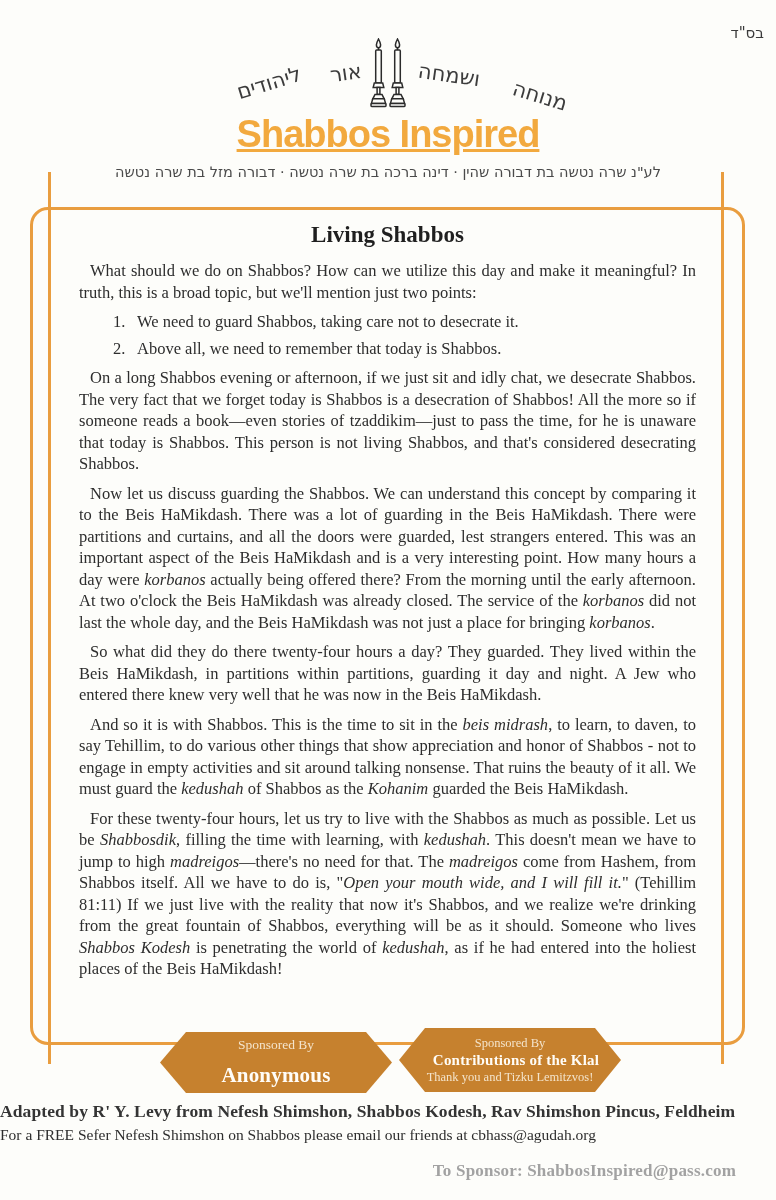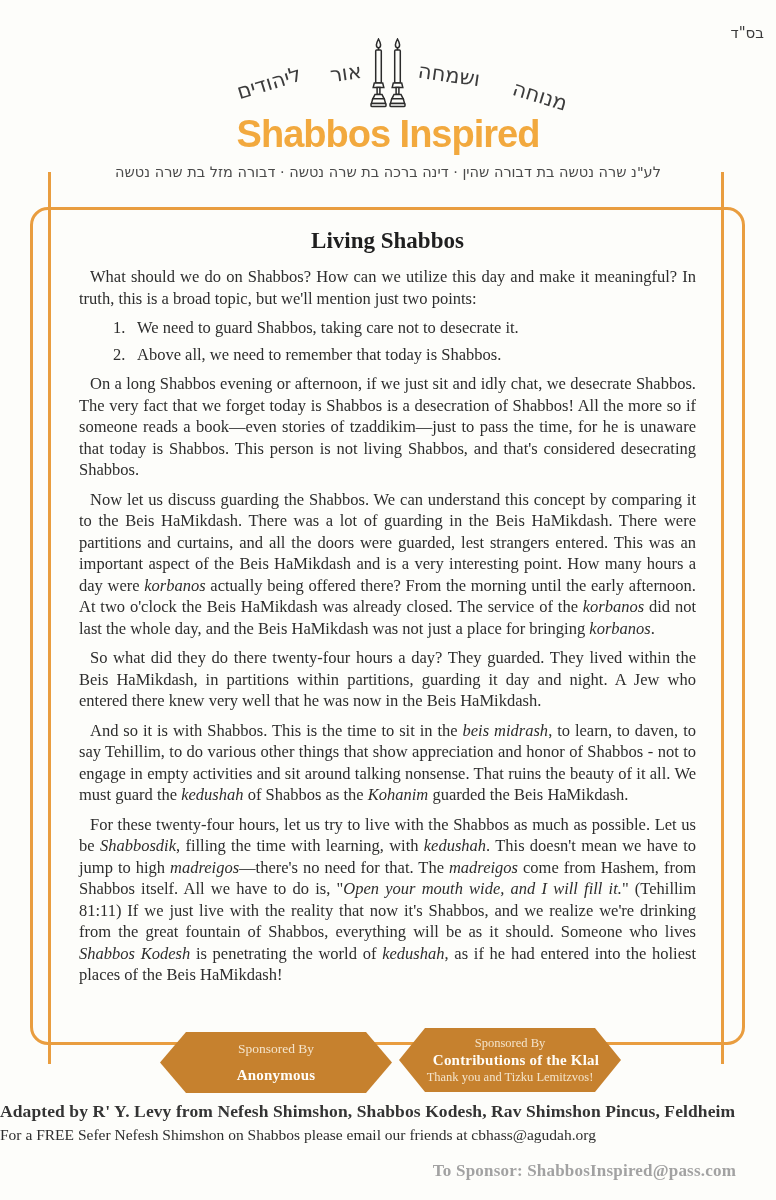--- a/index.html
+++ b/index.html
@@ -14,49 +14,49 @@
          font-size:15px; color:#3a3a3a; }
   .arch-word { position:absolute; font-family:"DejaVu Sans",sans-serif; font-size:21px;
                color:#3c3c3c; white-space:nowrap; }
   .aw1 { left:512px; top:84px;  transform:rotate(17deg); }
   .aw2 { left:418px; top:63px;  transform:rotate(8deg); }
   .aw3 { left:330px; top:61px;  transform:rotate(-8deg); }
   .aw4 { left:236px; top:71px;  transform:rotate(-17deg); }
   .candles { position:absolute; left:365px; top:38px; }
   .brand { position:absolute; left:0; right:0; top:113px; text-align:center;
            font-family:"Liberation Sans","DejaVu Sans",sans-serif; font-weight:bold;
-           font-size:38px; letter-spacing:-1px; color:#F2A93E; }
+           font-size:38px; letter-spacing:-1px; color:#F2A93E;text-decoration:underline; }
   .dedication { position:absolute; left:0; right:0; top:164px; text-align:center;
                 font-family:"DejaVu Sans",sans-serif; font-size:14.5px; color:#4a4a4a; }
   
   .vline { position:absolute; top:172px; width:3px; height:892px; background:#E99D3F; }
   .vline.left  { left:48px; }
   .vline.right { left:721px; }
   .article-box {
     position:absolute; left:30px; top:207px; width:715px; height:838px;
     border:3px solid #E99D3F; border-radius:18px;
-    padding:14px 46px 0 46px; background:transparent;
+    padding:8px 46px 0 46px; background:transparent;
   }
   .article-title { text-align:center; font-size:23px; font-weight:bold;
                    margin:4px 0 12px 0; color:#1f1f1f; }
   .article-box p { font-size:16.5px; line-height:21.5px; text-align:justify;
                    text-indent:11px; margin:8px 0; }
   .num-list { margin:2px 0 2px 34px; }
   .num-row { display:flex; font-size:16.5px; line-height:21.5px; margin:5px 0; }
   .num-row .num { width:24px; flex:none; }
   
   .ribbon { position:absolute; z-index:2; background:#C6812E; color:#fff;
             display:flex; flex-direction:column; justify-content:center; align-items:center;
             text-align:center;
             clip-path:polygon(26px 0%, calc(100% - 26px) 0%, 100% 50%,
                               calc(100% - 26px) 100%, 26px 100%, 0% 50%); }
   .ribbon-left  { left:160px; top:1032px; width:232px; height:61px; }
   .ribbon-right { left:399px; top:1028px; width:222px; height:64px; }
   .ribbon .label { font-size:13.5px; color:#F4E4CB; }
-  .ribbon .name  { font-size:15px; font-weight:bold; color:#FFFDF8; margin-top:10px;
+  .ribbon .name  { font-size:21px; font-weight:bold; color:#FFFDF8; margin-top:10px;
                    letter-spacing:.2px; }
   .ribbon-right .label { font-size:12.5px; }
   .ribbon-right .name  { font-size:15px; margin-top:1px;margin-left:12px; }
   .ribbon .note { font-size:12.5px; color:#F4E4CB; margin-top:1px; }
   
   .credits { position:absolute; left:0; right:0; top:1101px; text-align:left; }
   .credits .adapted { font-size:17.5px; font-weight:bold; color:#343434; letter-spacing:.1px; }
   .credits .free { font-size:15.5px; color:#2d2d2d; margin-top:4px; }
   .footer-week { position:absolute; left:40px; top:1161px; font-size:17px; font-weight:bold;
                  color:#D0862C; letter-spacing:.2px; }

